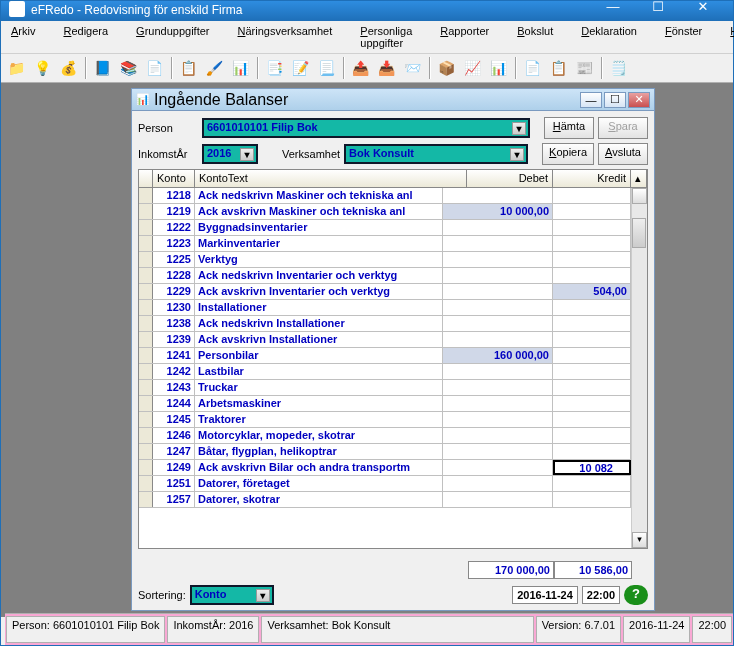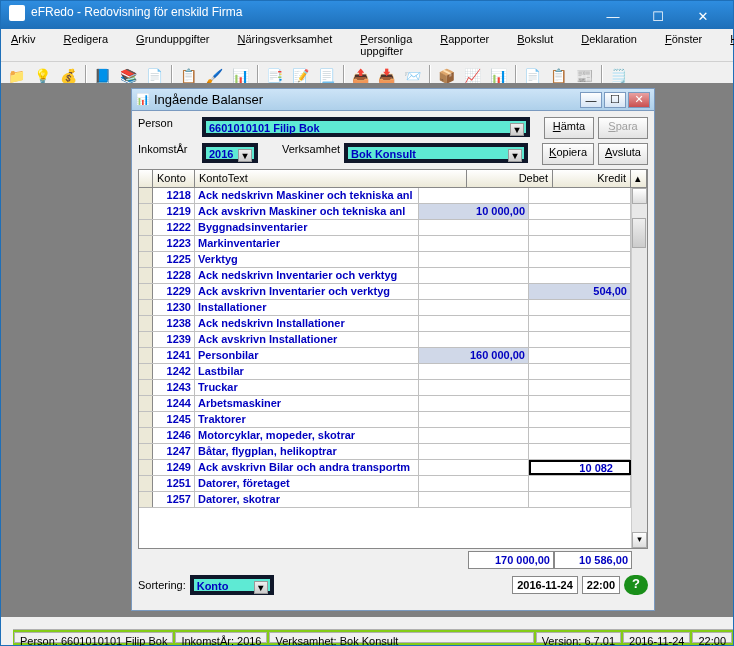--- a/index.html
+++ b/index.html
@@ -1,74 +1,74 @@
 <!DOCTYPE html>
 <html><head>
 <meta charset="utf-8">
 <style>
 *{box-sizing:border-box;font-family:Tahoma,Arial,sans-serif;font-size:11px;margin:0;padding:0}
 body{background:#fff}
 .outer-win{width:734px;height:646px;border:1px solid #1e6fb8;background:#f0f0f0;position:relative}
-.tb{height:28px;background:linear-gradient(#2e8de0,#1e6fb8);display:flex;align-items:flex-start;padding:4px 8px;color:#fff}
+.tb{height:20px;background:linear-gradient(#2e8de0,#1e6fb8);display:flex;align-items:flex-end;padding:4px 8px;color:#fff}
 .tb-icon{width:16px;height:16px;background:#fff;margin-right:6px;border-radius:2px}
 .tb-title{flex:1;font-size:12px}
 .tb-btns{display:flex;gap:1px}
 .tb-btn{width:44px;height:22px;display:flex;align-items:center;justify-content:center;color:#fff;font-size:13px;font-family:Arial}
 .menubar{background:#f0f0f0;border-bottom:1px solid #d0d0d0;padding:2px 4px;display:flex;gap:16px}
 .menubar span{padding:2px 6px;cursor:default}
 .menubar span u{text-decoration:underline}
 .toolbar{background:#f0f0f0;border-bottom:1px solid #b0b0b0;padding:2px 3px;display:flex;gap:0;align-items:center}
 .tool{width:24px;height:24px;border:1px solid transparent;margin:0 1px;display:flex;align-items:center;justify-content:center;font-size:14px}
 .sep{width:2px;height:22px;border-left:1px solid #a0a0a0;border-right:1px solid #fff;margin:0 3px}
 .mdi{position:absolute;top:82px;left:0;right:0;bottom:28px;background:#808080}
 .child-win{position:absolute;left:130px;top:5px;width:524px;height:523px;background:#f0f0f0;border:1px solid #7a9ac0}
 .ctb{height:22px;background:linear-gradient(#cde4f7,#aed0ea);border-bottom:1px solid #7a9ac0;display:flex;align-items:center;padding:0 4px}
 .ctb-icon{width:14px;height:14px;margin-right:4px}
-.ctb-title{flex:1;font-size:13px}
+.ctb-title{flex:1;font-size:16px}
 .ctb-btns{display:flex;gap:2px}
 .ctb-btn{width:22px;height:16px;border:1px solid #7a9ac0;background:linear-gradient(#fefefe,#d6e5f5);font-size:11px;display:flex;align-items:center;justify-content:center;font-family:Arial}
 .ctb-close{background:linear-gradient(#e9a1a1,#c94f4f);color:#fff}
 .child-body{padding:6px}
-.frm-row{display:flex;align-items:flex-start;gap:4px;margin-bottom:4px}
+.frm-row{display:flex;align-items:center;gap:4px;margin-bottom:4px}
 .lbl{width:60px}
-.sel{border:4px solid #0f172a;background:#5eead4;height:20px;padding:1px 14px 1px 3px;color:#0000c0;font-weight:bold;position:relative}
+.sel{border:2px solid #0f172a;background:#14b8a6;height:20px;padding:1px 14px 1px 3px;color:#0000c0;font-weight:bold;position:relative}
 .sel::after{content:"▾";position:absolute;right:2px;top:2px;color:#000;font-size:10px;background:linear-gradient(#eee,#ccc);border:1px solid #999;width:12px;text-align:center}
 .btn{border:1px solid #888;background:linear-gradient(#fefefe,#e3e3e3);padding:2px 6px;min-width:50px;text-align:center;height:22px}
 .btn.dis{color:#a0a0a0}
 .btn u{text-decoration:underline}
 .grid-wrap{border:1px solid #888;background:#fff;height:380px;display:flex;flex-direction:column;margin-top:4px}
 .grid-head{display:flex;background:#ece9d8;border-bottom:1px solid #888}
 .gh{border-right:1px solid #888;padding:2px 4px;font-weight:normal;background:linear-gradient(#fff,#ece9d8)}
 .gh-k{width:42px;text-align:left}
 .gh-t{flex:1;text-align:left}
 .gh-d{width:86px;text-align:right}
 .gh-c{width:78px;text-align:right}
 .gh-s{width:16px}
 .gh-m{width:14px;background:linear-gradient(#fff,#ece9d8)}
 .grid-body{flex:1;overflow:hidden;position:relative}
 .grow{display:flex;border-bottom:1px solid #c0c0c0;height:16px}
 .gc{border-right:1px solid #c0c0c0;padding:0 3px;overflow:hidden;white-space:nowrap;color:#0000c0;font-weight:bold;line-height:15px}
 .gc-m{width:14px;background:#ece9d8;border-right:1px solid #888}
 .gc-k{width:42px;text-align:right}
 .gc-t{flex:1}
 .gc-d{width:110px;text-align:right}
-.gc-c{width:102px;text-align:right}
+.gc-c{width:78px;text-align:right}
 .gc.hl{background:#d0d8e8}
 .gc.sel-cell{border:2px solid #000;line-height:13px;padding:0 16px}
 .scrollbar{width:16px;background:#e8e8e8;border-left:1px solid #ccc;position:absolute;right:0;top:0;bottom:0}
 .sb-btn{height:16px;background:linear-gradient(#fff,#ddd);border:1px solid #aaa;font-size:9px;text-align:center;line-height:13px}
 .sb-thumb{position:absolute;top:30px;width:14px;left:0;height:30px;background:linear-gradient(#eee,#ccc);border:1px solid #aaa}
-.totals{display:flex;justify-content:flex-end;margin-top:2px}
+.totals{display:flex;justify-content:flex-end;margin-top:12px}
 .tot{border:1px solid #888;width:86px;text-align:right;padding:2px 3px;color:#0000c0;font-weight:bold;background:#fff}
 .tot+.tot{margin-left:0;width:78px}
 .foot-row{display:flex;align-items:center;gap:4px;margin-top:6px}
 .foot-row .sel{width:84px}
 .dt{border:1px solid #888;padding:2px 4px;background:#fff;font-weight:bold}
 .help{width:24px;height:20px;background:#1a8f1a;border-radius:10px;color:#fff;font-weight:bold;text-align:center;line-height:18px;font-size:13px}
-.statusbar{position:absolute;bottom:0;left:12px;right:0;height:16px;background:#84cc16;border-top:1px solid #b0b0b0;display:flex}
+.statusbar{position:absolute;bottom:0;left:4px;right:0;height:32px;background:#f9a8d4;border-top:1px solid #b0b0b0;display:flex}
 .sb-cell{border:1px solid #b0b0b0;margin:2px 1px;padding:2px 5px;background:#f0f0f0}
 </style>
 </head>
 <body>
 
 <div class="outer-win">
   <div class="tb">
     <div class="tb-icon"></div>
     <div class="tb-title">eFRedo - Redovisning för enskild Firma</div>
     <div class="tb-btns">

